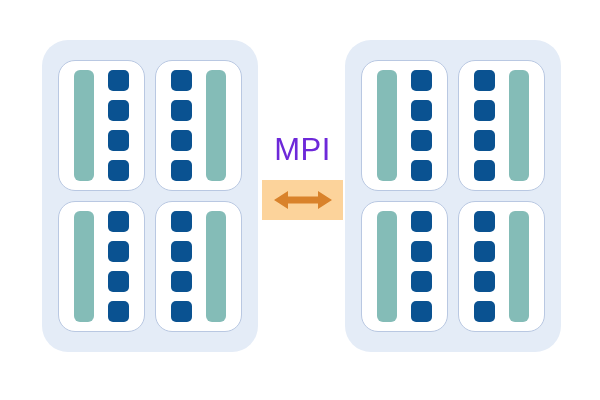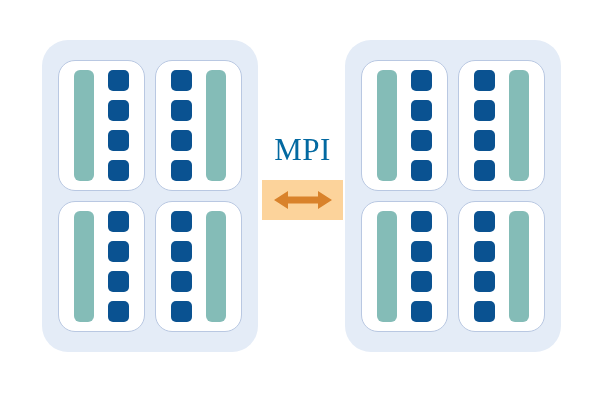--- a/index.html
+++ b/index.html
@@ -157,21 +157,21 @@
         <div class="core-stack">
           <div class="core" style="background: rgb(10, 82, 145);"></div>
           <div class="core" style="background: rgb(10, 82, 145);"></div>
           <div class="core" style="background: rgb(10, 82, 145);"></div>
           <div class="core" style="background: rgb(10, 82, 145);"></div>
         </div>
       </div>
     </div>
 
   <div id="mpi-link">
-    <div id="mpi-label" style="color: #0369a1; font-family: Liberation Serif, serif;">MPI</div>
+    <div id="mpi-label" style="color: #6d28d9;">MPI</div>
     <div id="mpi-band" style="background: rgb(252, 211, 155);">
       <svg id="mpi-arrow-icon" viewBox="0 0 62 26" xmlns="http://www.w3.org/2000/svg">
         <path d="M2 13 L16 4 L16 9.6 L46 9.6 L46 4 L60 13 L46 22 L46 16.4 L16 16.4 L16 22 Z" fill="#d9822b"></path>
       </svg>
     </div>
   </div>
 
   <div class="node-panel" id="node-right" style="background: rgb(228, 236, 247);">
       <div class="socket-card" style="background: rgb(255, 255, 255); border-color: rgb(185, 200, 226);">
         <div class="memory-bar" style="background: rgb(132, 188, 183);"></div>

